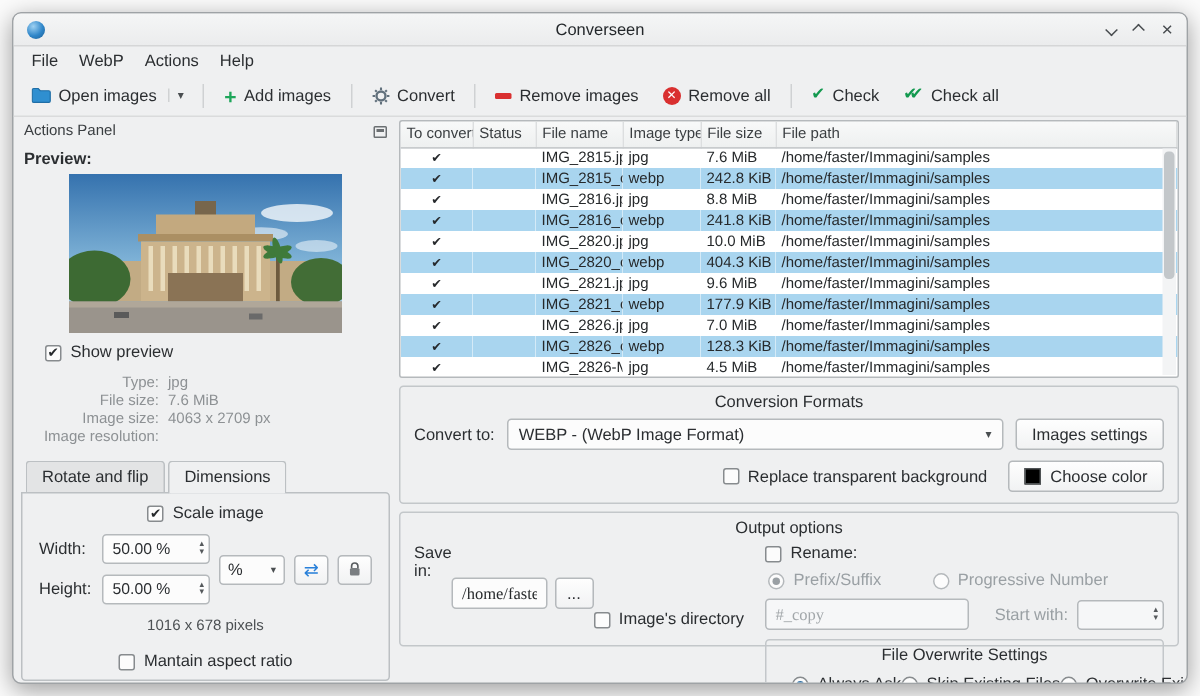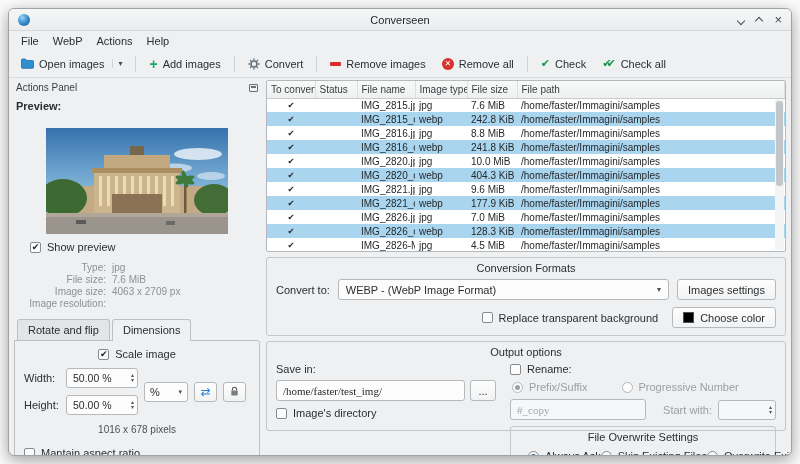--- a/index.html
+++ b/index.html
@@ -41,21 +41,21 @@
   
   .content { flex:1; min-height:0; display:flex; padding:2px 5px 0 5px; }
   .left-panel { width:246px; flex:none; display:flex; flex-direction:column; min-height:0; padding-bottom:4px; }
   .splitter { width:6px; flex:none; }
   .right-panel { flex:1; min-width:0; display:flex; flex-direction:column; gap:5px; padding-bottom:4px; }
 
   
   .panel-header { height:15px; display:flex; align-items:center; font-size:10px; color:#3a3e41; padding:0 2px; flex:none; }
   .float-icon { margin-left:auto; width:9px; height:8px; border:1px solid #6b6f72; border-radius:1px; position:relative; }
   .float-icon::after { content:""; position:absolute; left:1px; top:1px; right:1px; height:2px; background:#6b6f72; }
-  .preview-label { font-weight:bold; margin:5px 0 16px 2px; }
+  .preview-label { font-weight:bold; margin:5px 0 4px 2px; }
   .preview-wrap { display:flex; justify-content:center; }
   .cb-row { display:flex; align-items:center; gap:6px; white-space:nowrap; }
   .cb { width:11px; height:11px; border:1px solid #878b8e; border-radius:2px; background:#fcfcfc;
         display:inline-flex; align-items:center; justify-content:center; flex:none; }
   .cb.checked::after { content:"✔"; font-size:9px; color:#26292c; margin-top:-1px; }
   .rd { width:11px; height:11px; border:1px solid #878b8e; border-radius:50%; background:#fcfcfc;
         display:inline-flex; align-items:center; justify-content:center; flex:none; }
   .rd.selected::after { content:""; width:5px; height:5px; border-radius:50%; background:#2d6c9f; }
   .rd.selected.gray::after { background:#9aa0a4; }
   .dis { color:#9aa0a4; }
@@ -64,21 +64,21 @@
 
   .info-grid { display:grid; grid-template-columns:92px auto; column-gap:6px; row-gap:1px;
                font-size:10px; color:#8d9194; margin-top:9px; }
   .info-grid .lab { text-align:right; }
 
   .tabs-area { flex:1; min-height:0; display:flex; flex-direction:column; margin-top:10px; }
   .tabbar { display:flex; padding-left:3px; position:relative; z-index:2; }
   .tab { padding:4px 10px 4px; background:#e3e4e5; border:1px solid #bcc0c3; border-bottom:none;
          border-radius:3px 3px 0 0; margin-right:2px; color:#2b2e31; }
   .tab.active { background:#eff0f1; padding-bottom:5px; margin-bottom:-1px; }
-  .tab-content { flex:1; border:1px solid #bcc0c3; border-radius:0 3px 3px 3px; padding:7px 9px 6px; display:flex; flex-direction:column; }
+  .tab-content { flex:1; border:1px solid #bcc0c3; border-radius:0 3px 3px 3px; padding:7px 9px 6px; display:flex; flex-direction:column;align-items:center; }
   .scale-row { justify-content:center; }
   .dim-rows { display:flex; align-items:center; gap:6px; margin-top:8px; }
   .dim-left { display:flex; flex-direction:column; gap:7px; }
   .dim-row { display:flex; align-items:center; gap:5px; }
   .dim-row .lab { width:37px; }
   .spinbox { width:72px; height:20px; background:#fcfcfc; border:1px solid #b5b9bc; border-radius:3px;
              display:flex; align-items:center; padding-left:6px; font-size:10.5px; position:relative; }
   .spin-arrows { position:absolute; right:3px; top:1px; bottom:1px; display:flex; flex-direction:column;
                  justify-content:center; font-size:6px; line-height:5px; color:#55595c; }
   .unit-combo { width:44px; height:20px; background:#fcfcfc; border:1px solid #b5b9bc; border-radius:3px;
@@ -111,21 +111,21 @@
   .combo { flex:1; min-width:0; height:21px; background:#fcfcfc; border:1px solid #b5b9bc; border-radius:3px;
            display:flex; align-items:center; padding:0 7px; }
   .combo .arrow { margin-left:auto; font-size:8px; color:#4a4e51; }
   .btn { height:21px; background:linear-gradient(#fefefe,#f1f2f3); border:1px solid #b5b9bc; border-radius:3px;
          display:inline-flex; align-items:center; padding:0 10px; white-space:nowrap; }
   .cf-row2 { justify-content:flex-end; gap:14px; margin-top:7px; }
   .swatch { width:11px; height:11px; background:#000; border:1px solid #4e5254; margin-right:6px; flex:none; }
 
   .output-box { flex:1; min-height:0; display:flex; flex-direction:column; }
   .oo-body { flex:1; display:flex; gap:14px; min-height:0; }
-  .oo-left { width:44%; display:flex; flex-direction:column; }
+  .oo-left { width:44%; display:flex; flex-direction:row; }
   .oo-right { flex:1; display:flex; flex-direction:column; min-width:0; }
   .input { height:21px; background:#fcfcfc; border:1px solid #b5b9bc; border-radius:3px; font-size:11px;
            color:#26292b; padding:0 6px; font-family:Liberation Serif, serif; width:100%; }
   .input:disabled, .input.disabled { color:#a2a7aa; background:#f6f7f8; }
   .save-row { gap:5px; margin-top:5px; }
   .btn-dots { width:26px; justify-content:center; padding:0; flex:none; }
   .imgdir { margin-top:auto; margin-bottom:4px; }
   .radio-row { gap:34px; margin:6px 0 6px 2px; }
   .pattern-row { gap:8px; }
   .pattern-row .input { width:136px; flex:none; }

